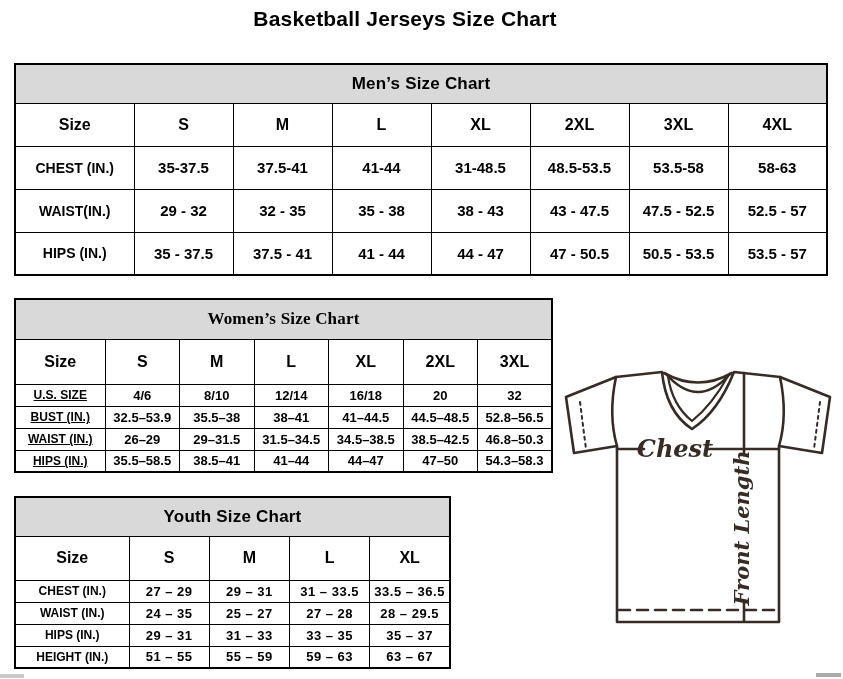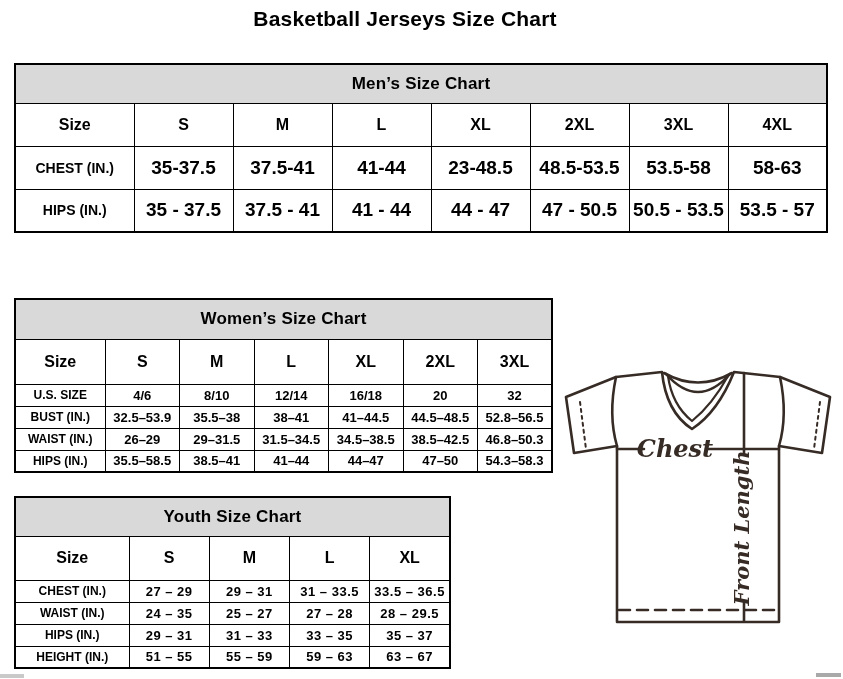--- a/index.html
+++ b/index.html
@@ -20,30 +20,30 @@
     border:1px solid #000; text-align:center; vertical-align:middle;
     font-weight:bold; color:#000; padding:0 2px; overflow:hidden; white-space:nowrap;
   }
   .tbl-title { background:#d9d9d9; font-size:17px; letter-spacing:.2px; }
 
   
   .men { left:14px; top:63px; width:814px; }
   .men .r-head  { height:39px; }
   .men .r-size  { height:43px; font-size:16px; }
   .men .r-data  { height:43px; }
-  .men .r-data td { font-size:19px; }
+  .men .r-data td { font-size:15px; }
   .men .row-label { font-size:14px; }
 
   
   .women { left:14px; top:298px; width:539px; }
-  .women .r-head { height:40px; }
+  .women .r-head { height:40px;font-family:Liberation Serif, serif; }
   .women .r-size { height:45px; font-size:16px; }
   .women .r-data { height:22px; }
   .women .r-data td { font-size:13px; }
-  .women .row-label { font-size:12px; }
+  .women .row-label { font-size:12px;text-decoration:underline; }
 
   
   .youth { left:14px; top:496px; width:437px; }
   .youth .r-head { height:39px; }
   .youth .r-size { height:44px; font-size:16px; }
   .youth .r-data { height:22px; }
   .youth .r-data td { font-size:13px; letter-spacing:.5px; }
   .youth .row-label { font-size:12px; }
 
   
@@ -89,24 +89,34 @@
       <th>3XL</th>
       <th>4XL</th>
     </tr>
   </thead>
   <tbody>
     <tr class="r-data">
       <th class="row-label">CHEST (IN.)</th>
       <td>35-37.5</td>
       <td>37.5-41</td>
       <td>41-44</td>
-      <td>23-48.5</td>
+      <td>31-48.5</td>
       <td>48.5-53.5</td>
       <td>53.5-58</td>
       <td>58-63</td>
+    </tr>
+    <tr class="r-data">
+      <th class="row-label">WAIST(IN.)</th>
+      <td>29 - 32</td>
+      <td>32 - 35</td>
+      <td>35 - 38</td>
+      <td>38 - 43</td>
+      <td>43 - 47.5</td>
+      <td>47.5 - 52.5</td>
+      <td>52.5 - 57</td>
     </tr>
     <tr class="r-data">
       <th class="row-label">HIPS (IN.)</th>
       <td>35 - 37.5</td>
       <td>37.5 - 41</td>
       <td>41 - 44</td>
       <td>44 - 47</td>
       <td>47 - 50.5</td>
       <td>50.5 - 53.5</td>
       <td>53.5 - 57</td>

